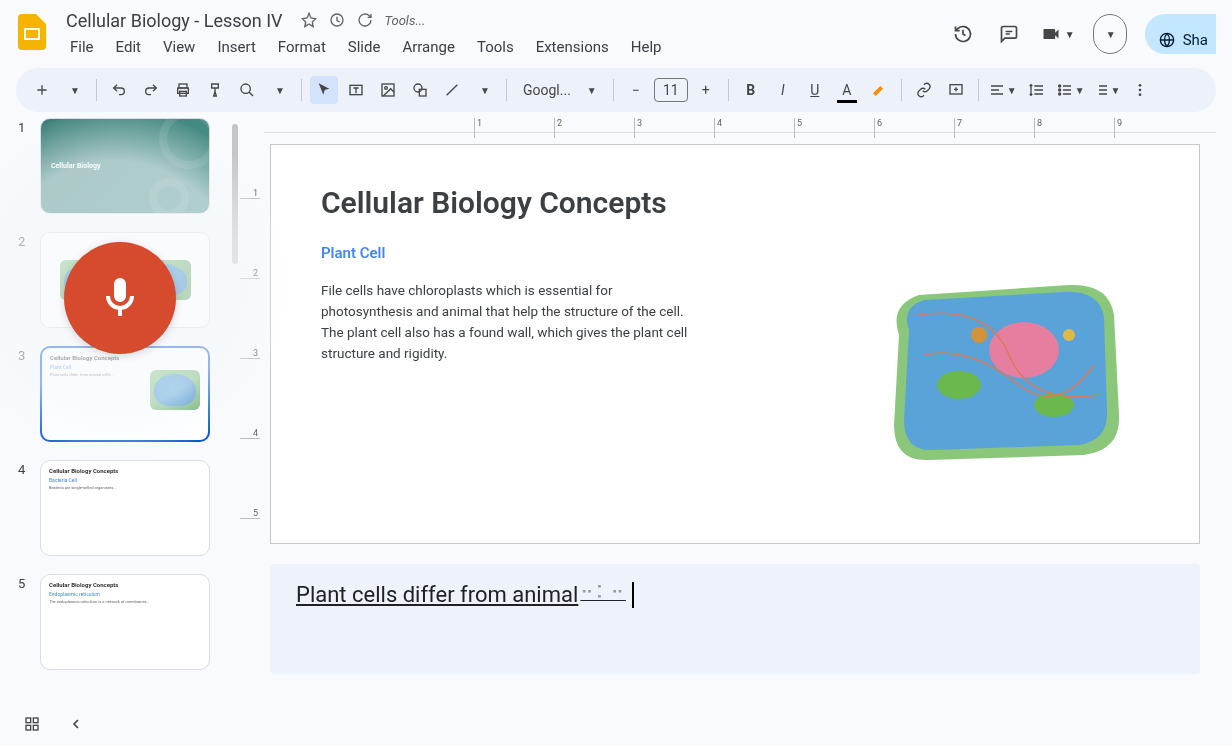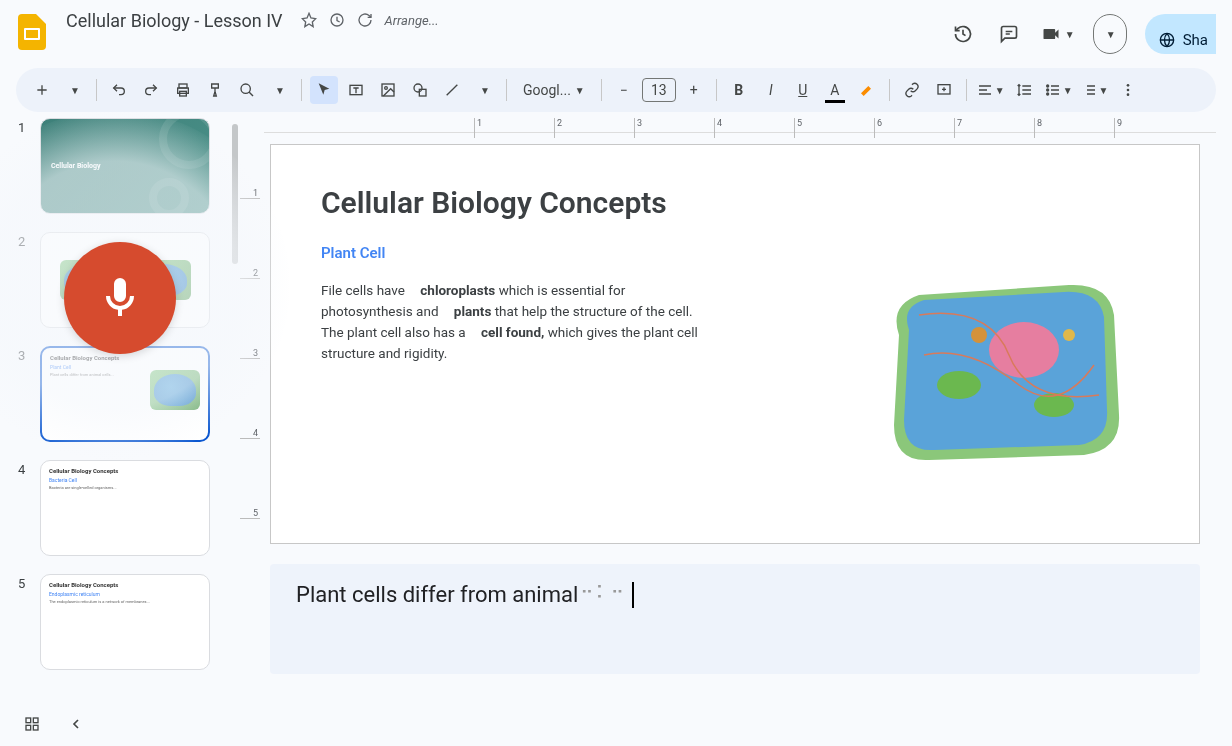--- a/index.html
+++ b/index.html
@@ -19,21 +19,21 @@
 .camwrap { display:flex; align-items:center; color:#444746; gap:2px;}
 .slideshow-btn { display:flex; align-items:center; border:1px solid #747775; border-radius:24px; height:40px; overflow:hidden; }
 .slideshow-btn .main { padding:0 18px; font-size:15px; color:#3c4043; border-right:1px solid #747775; height:100%; display:flex; align-items:center;}
 .slideshow-btn .drop { width:32px; display:flex; align-items:center; justify-content:center; height:100%; }
 .sharebtn { background:#c2e7ff; border-radius:24px 0 0 24px; height:40px; display:flex; align-items:center; padding:12px 8px 0 14px; gap:8px; color:#001d35; font-size:15px; }
 
 .toolbar { margin:4px 16px 0 16px; background:#edf2fa; border-radius:24px; height:44px; display:flex; align-items:center; padding:0 12px; gap:4px; color:#444746; font-size:14px;}
 .tbtn { min-width:28px; height:28px; display:flex; align-items:center; justify-content:center; border-radius:4px; cursor:pointer; padding:0 2px;}
 .tbtn.active { background:#d3e3fd; }
 .tsep { width:1px; height:22px; background:#c7c7c7; margin:0 4px; }
-.fontbox { display:flex; align-items:center; gap:2px; padding:0 8px;}
+.fontbox { display:flex; align-items:center; gap:14px; padding:0 8px;}
 .sizebox { border:1px solid #747775; border-radius:4px; width:34px; height:24px; display:flex; align-items:center; justify-content:center; font-size:14px; }
 .dropcaret { font-size:10px; color:#444746; margin-left:2px; }
 .textcolor { position:relative; }
 .textcolor::after { content:""; position:absolute; bottom:1px; left:4px; right:4px; height:3px; background:#000; }
 
 .workspace { display:flex; height:calc(100% - 64px - 48px); padding-top:6px; }
 .filmstrip { width:240px; padding:0 10px 0 18px; overflow:hidden; position:relative; }
 .slidethumb-wrap { display:flex; gap:10px; margin-bottom:18px; align-items:flex-start; }
 .slidenum { font-size:13px; color:#3c4043; width:12px; padding-top:2px;}
 .slidethumb { width:170px; height:96px; background:#fff; border:1px solid #dadce0; border-radius:10px; overflow:hidden; position:relative; font-size:6px; color:#333; padding:8px;}
@@ -55,24 +55,24 @@
 .hruler { height:20px; position:relative; font-size:9px; color:#5f6368; margin-left:0;}
 .hruler .htick { position:absolute; top:0; bottom:0; border-left:1px solid #bbb; padding-left:2px;}
 .hruler::before{content:"";position:absolute;left:0;right:0;top:14px;height:1px;background:#ddd;}
 
 .canvas-area { flex:1; display:flex; flex-direction:column; padding-right:16px; overflow:hidden;}
 .canvas-scroll { flex:1; overflow:hidden;}
 .slide { background:#fff; border:1px solid #c7c7c7; margin:6px 0 0 6px; width:930px; height:400px; padding:40px 50px; position:relative;}
 .slide h1 { font-size:30px; color:#3c4043; font-weight:600; margin-bottom:24px;}
 .slide h3 { font-size:15px; color:#4285f4; font-weight:600; margin-bottom:18px;}
 .slide p { font-size:13.5px; color:#3c4043; line-height:1.55; max-width:380px; margin-bottom:16px;}
-.slide b { font-weight:700;margin-left:12px;}
+.slide b { font-weight:400;}
 .cellimg { position:absolute; right:60px; top:110px; width:270px; height:220px;}
 
-.speakernotes { background:#eef3fb; margin:20px 0 0 6px; width:930px; height:110px; border-radius:4px; padding:18px 26px; font-size:22px; color:#202124; display:flex; align-items:flex-start;}
+.speakernotes { background:#eef3fb; margin:20px 0 0 6px; width:930px; height:110px; border-radius:4px; padding:18px 26px; font-size:22px; color:#202124; display:flex; align-items:flex-start;text-decoration:underline;}
 .cursor { display:inline-block; width:2px; height:26px; background:#000; margin-left:6px; animation:blink 1s infinite;}
 .dots { letter-spacing:2px; color:#999; font-size:18px; margin-left:2px;}
 @keyframes blink{50%{opacity:0}}
 
 .miccircle { position:absolute; left:-60px; top:110px; width:350px; height:350px; border-radius:50%; background:radial-gradient(circle,rgba(245,248,252,.6) 50%,rgba(245,248,252,0) 72%); pointer-events:none; z-index:50;}
 .micbtn { position:absolute; left:64px; top:242px; width:112px; height:112px; border-radius:50%; background:#d64b2e; display:flex; align-items:center; justify-content:center; z-index:60; box-shadow:0 2px 8px rgba(0,0,0,.15);}
 .micbtn svg{width:48px;height:48px;fill:#fff;}
 
 .footer { position:absolute; bottom:10px; left:24px; display:flex; gap:28px; color:#444746;}
 .footer .fbtn { cursor:pointer;}
@@ -105,21 +105,33 @@
             <circle cx="12" cy="12" r="9"></circle>
             <path d="M12 7v6l4 2"></path>
           </svg>
         </span>
       <span class="reload">
           <svg class="ism" viewBox="0 0 24 24" fill="none" stroke="#5f6368" stroke-width="2">
             <path d="M21 12a9 9 0 1 1-3-6.7L21 8"></path>
             <path d="M21 3v5h-5"></path>
           </svg>
         </span>
-      <span class="saving">Arrange...</span>
+      <span class="saving">Tools...</span>
+    </div>
+    <div class="menus">
+      <span class="menuitem">File</span>
+      <span class="menuitem">Edit</span>
+      <span class="menuitem">View</span>
+      <span class="menuitem">Insert</span>
+      <span class="menuitem">Format</span>
+      <span class="menuitem">Slide</span>
+      <span class="menuitem">Arrange</span>
+      <span class="menuitem">Tools</span>
+      <span class="menuitem">Extensions</span>
+      <span class="menuitem">Help</span>
     </div>
   </div>
   <div class="rightactions">
     <span class="iconbtn">
         <svg class="i" viewBox="0 0 24 24" fill="none" stroke="currentColor" stroke-width="2">
           <path d="M3 12a9 9 0 1 0 3-6.7L3 8"></path>
           <path d="M3 3v5h5"></path>
           <path d="M12 7v5l3 2"></path>
         </svg>
       </span>
@@ -226,21 +238,21 @@
   <span class="tbtn">
       <span class="dropcaret">▼</span>
     </span>
   <span class="tsep"></span>
   <div class="fontbox">
     <span>Googl...</span>
     <span class="dropcaret">▼</span>
   </div>
   <span class="tsep"></span>
   <span class="tbtn">−</span>
-  <span class="sizebox">13</span>
+  <span class="sizebox">11</span>
   <span class="tbtn">+</span>
   <span class="tsep"></span>
   <span class="tbtn">
       <b>B</b>
     </span>
   <span class="tbtn">
       <i>I</i>
     </span>
   <span class="tbtn">
       <u>U</u>
@@ -362,21 +374,21 @@
       <div class="htick" style="left:530px">5</div>
       <div class="htick" style="left:610px">6</div>
       <div class="htick" style="left:690px">7</div>
       <div class="htick" style="left:770px">8</div>
       <div class="htick" style="left:850px">9</div>
     </div>
     <div class="canvas-scroll">
       <div class="slide">
         <h1>Cellular Biology Concepts</h1>
         <h3>Plant Cell</h3>
-        <p><span>File cells have </span><b>chloroplasts</b><span> which is essential for photosynthesis and </span><b>plants</b><span> that help the structure of the cell. The plant cell also has a </span><b>cell found,</b><span> which gives the plant cell structure and rigidity.</span></p>
+        <p><span>File cells have </span><b>chloroplasts</b><span> which is essential for photosynthesis and </span><b>animal</b><span> that help the structure of the cell. The plant cell also has a </span><b>found wall,</b><span> which gives the plant cell structure and rigidity.</span></p>
         <svg class="cellimg" viewBox="0 0 270 220">
           <path d="M30 80 Q20 50 50 40 L200 30 Q240 28 245 60 L250 160 Q252 195 215 200 L60 205 Q25 207 25 170 Z" fill="#8bc77a"></path>
           <path d="M40 75 Q32 52 55 45 L195 37 Q230 35 235 62 L238 155 Q240 185 210 190 L65 195 Q35 197 35 165 Z" fill="#5aa3d9"></path>
           <ellipse cx="155" cy="95" rx="35" ry="28" fill="#e67ea0"></ellipse>
           <ellipse cx="90" cy="130" rx="22" ry="14" fill="#6bb84f"></ellipse>
           <ellipse cx="185" cy="150" rx="20" ry="12" fill="#6bb84f"></ellipse>
           <circle cx="110" cy="80" r="8" fill="#d4923a"></circle>
           <circle cx="200" cy="80" r="6" fill="#e0b84a"></circle>
           <path d="M50 60 Q120 50 140 100 Q160 150 230 140" stroke="#d97a5a" stroke-width="1.5" fill="none"></path>
           <path d="M55 100 Q100 90 150 130 Q190 160 225 110" stroke="#d97a5a" stroke-width="1.5" fill="none"></path>

